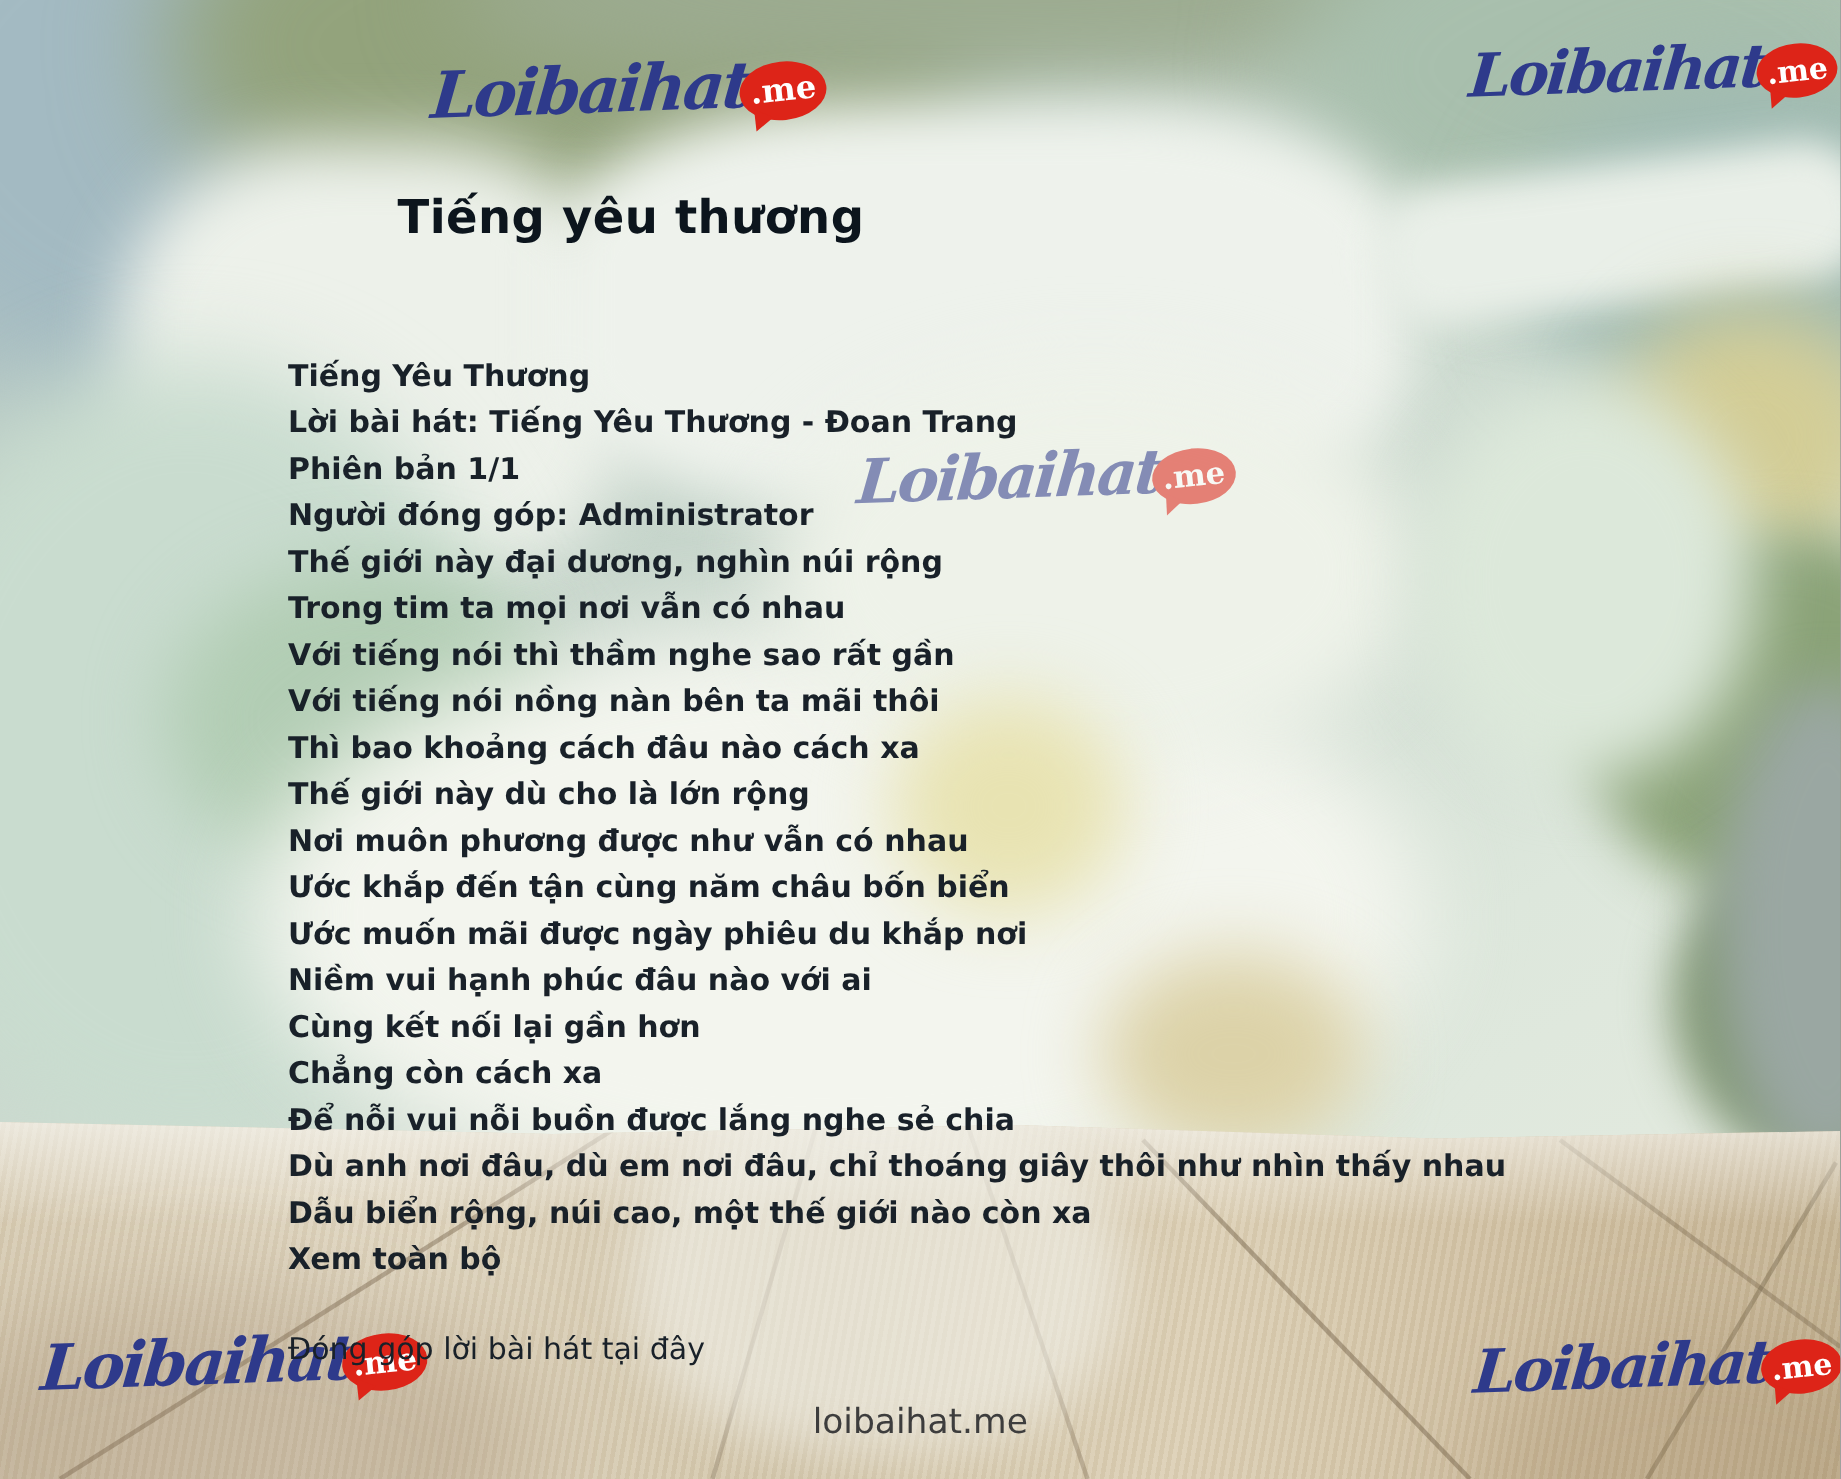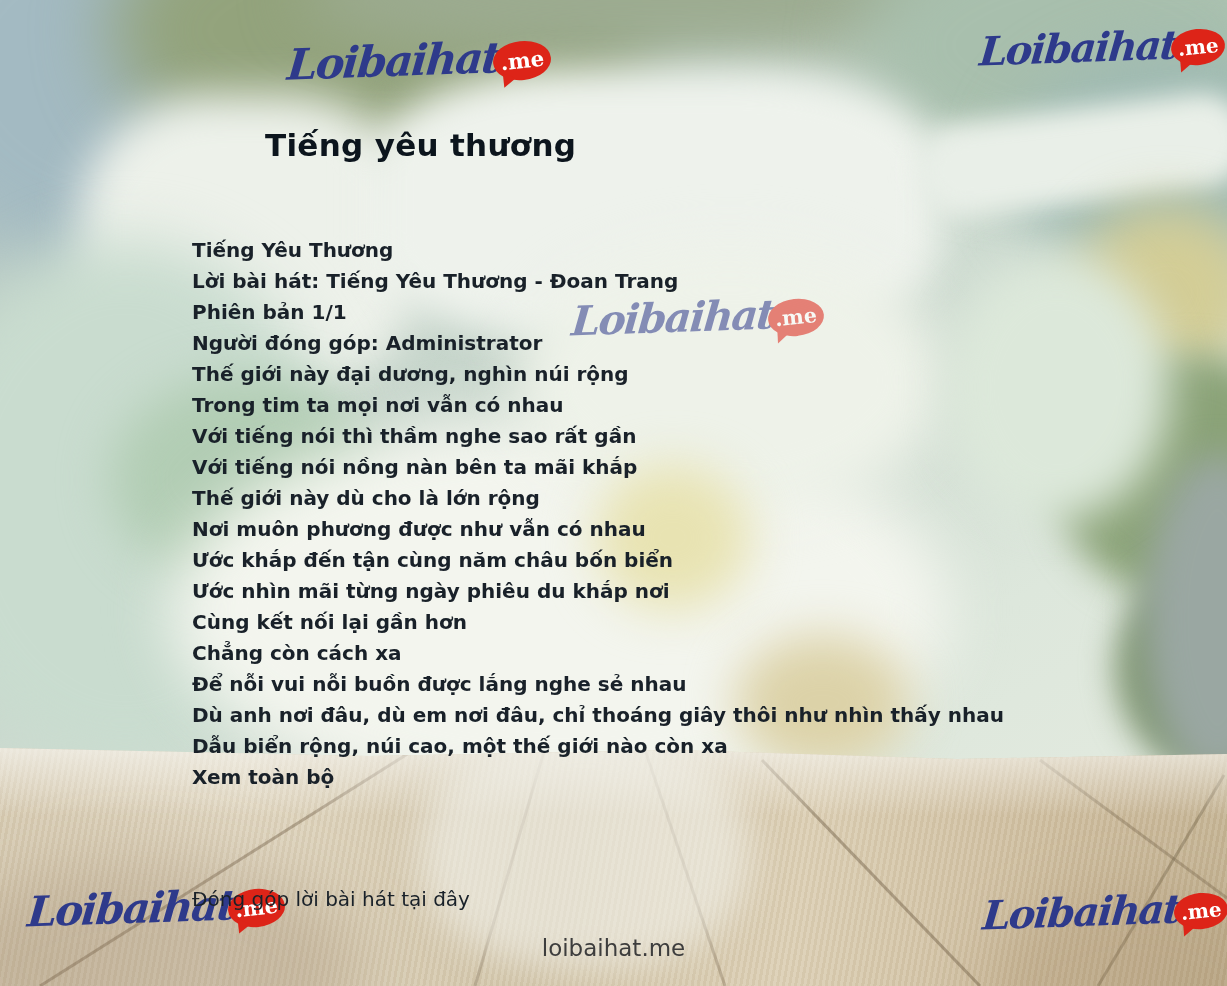--- a/index.html
+++ b/index.html
@@ -162,37 +162,39 @@
         <div class="lyric-line">Phiên bản 1/1</div>
 
         <div class="lyric-line">Người đóng góp: Administrator</div>
 
         <div class="lyric-line">Thế giới này đại dương, nghìn núi rộng</div>
 
         <div class="lyric-line">Trong tim ta mọi nơi vẫn có nhau</div>
 
         <div class="lyric-line">Với tiếng nói thì thầm nghe sao rất gần</div>
 
-        <div class="lyric-line">Với tiếng nói nồng nàn bên ta mãi khắp</div>
-
+        <div class="lyric-line">Với tiếng nói nồng nàn bên ta mãi thôi</div>
+
+        <div class="lyric-line">Thì bao khoảng cách đâu nào cách xa</div>
 
         <div class="lyric-line">Thế giới này dù cho là lớn rộng</div>
 
         <div class="lyric-line">Nơi muôn phương được như vẫn có nhau</div>
 
         <div class="lyric-line">Ước khắp đến tận cùng năm châu bốn biển</div>
 
-        <div class="lyric-line">Ước nhìn mãi từng ngày phiêu du khắp nơi</div>
-
+        <div class="lyric-line">Ước muốn mãi được ngày phiêu du khắp nơi</div>
+
+        <div class="lyric-line">Niềm vui hạnh phúc đâu nào với ai</div>
 
         <div class="lyric-line">Cùng kết nối lại gần hơn</div>
 
         <div class="lyric-line">Chẳng còn cách xa</div>
 
-        <div class="lyric-line">Để nỗi vui nỗi buồn được lắng nghe sẻ nhau</div>
+        <div class="lyric-line">Để nỗi vui nỗi buồn được lắng nghe sẻ chia</div>
 
         <div class="lyric-line">Dù anh nơi đâu, dù em nơi đâu, chỉ thoáng giây thôi như nhìn thấy nhau</div>
 
         <div class="lyric-line">Dẫu biển rộng, núi cao, một thế giới nào còn xa</div>
       </div>
     <div class="view-all">Xem toàn bộ</div>
   </div>
 
   <div class="contribute">Đóng góp lời bài hát tại đây</div>
 

